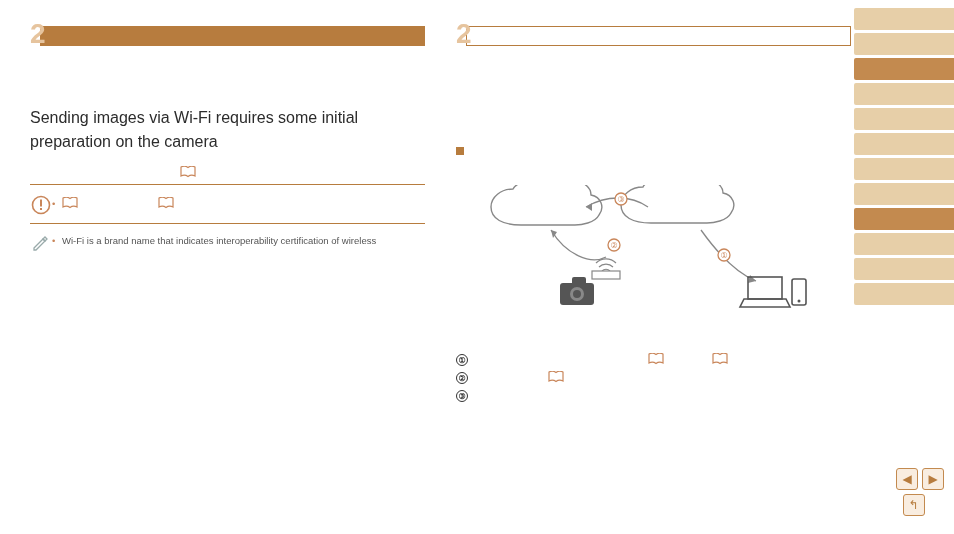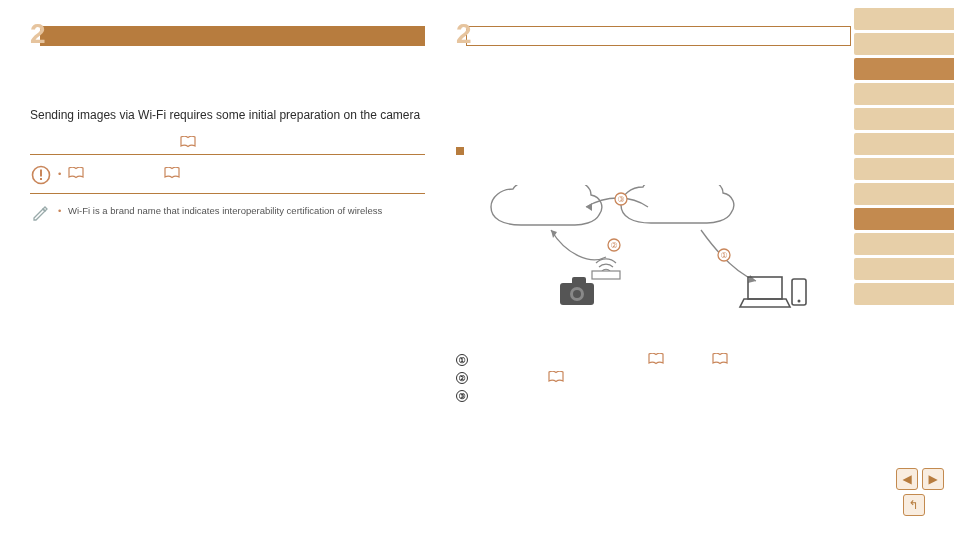--- a/index.html
+++ b/index.html
@@ -55,21 +55,21 @@
     position: absolute;
     left: 26px; top: 5px;
     font-size: 12px;
     font-weight: bold;
     color: #fff;
   }
   .section-header.outline .title { color: #b77c3e; }
 
   .intro-text {
     margin-top: 58px;
-    font-size: 12px;
+    font-size: 16px;
     line-height: 1.5;
     color: #2c2c2c;
   }
 
   .subhead-row {
     display: flex;
     align-items: center;
     gap: 10px;
     margin-top: 12px;
     padding-bottom: 4px;
@@ -77,21 +77,21 @@
   }
   .book-icon {
     display: inline-block;
     font-size: 14px;
     color: #c9865a;
     line-height: 1;
   }
 
   .callout {
     display: flex;
-    gap: 6px;
+    gap: 0;
     margin-top: 10px;
     align-items: flex-start;
   }
   .callout-icon {
     flex: 0 0 22px;
     display: flex;
     align-items: flex-start;
     justify-content: center;
   }
   .callout ul {

